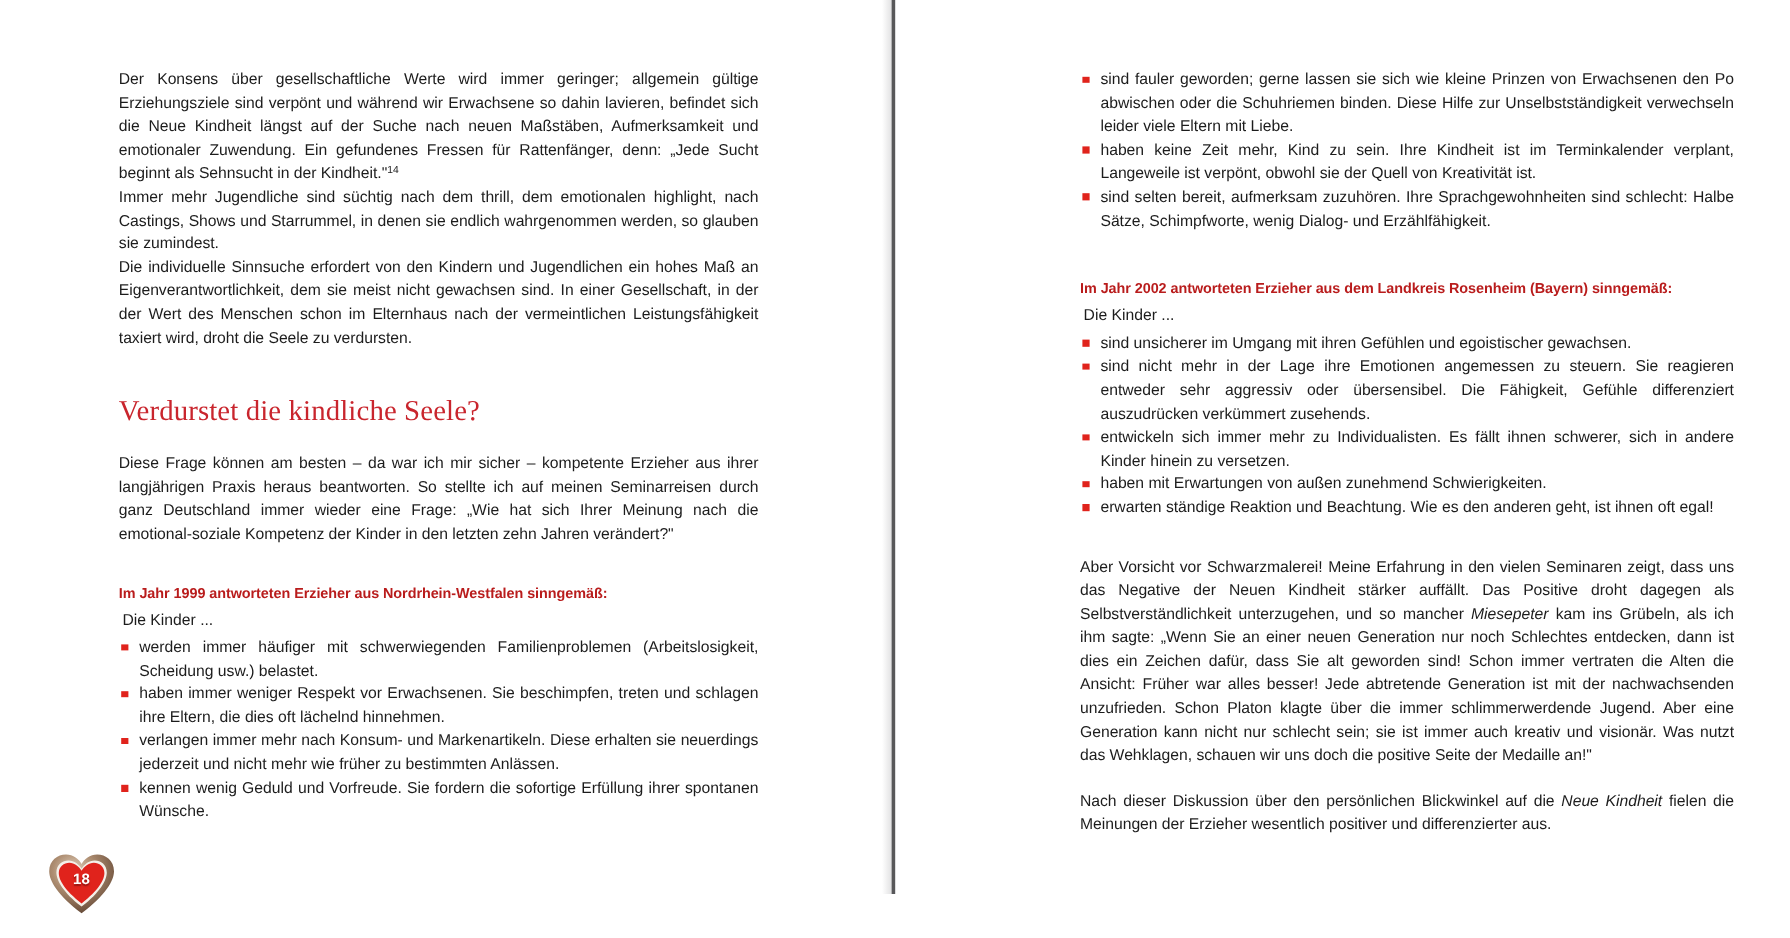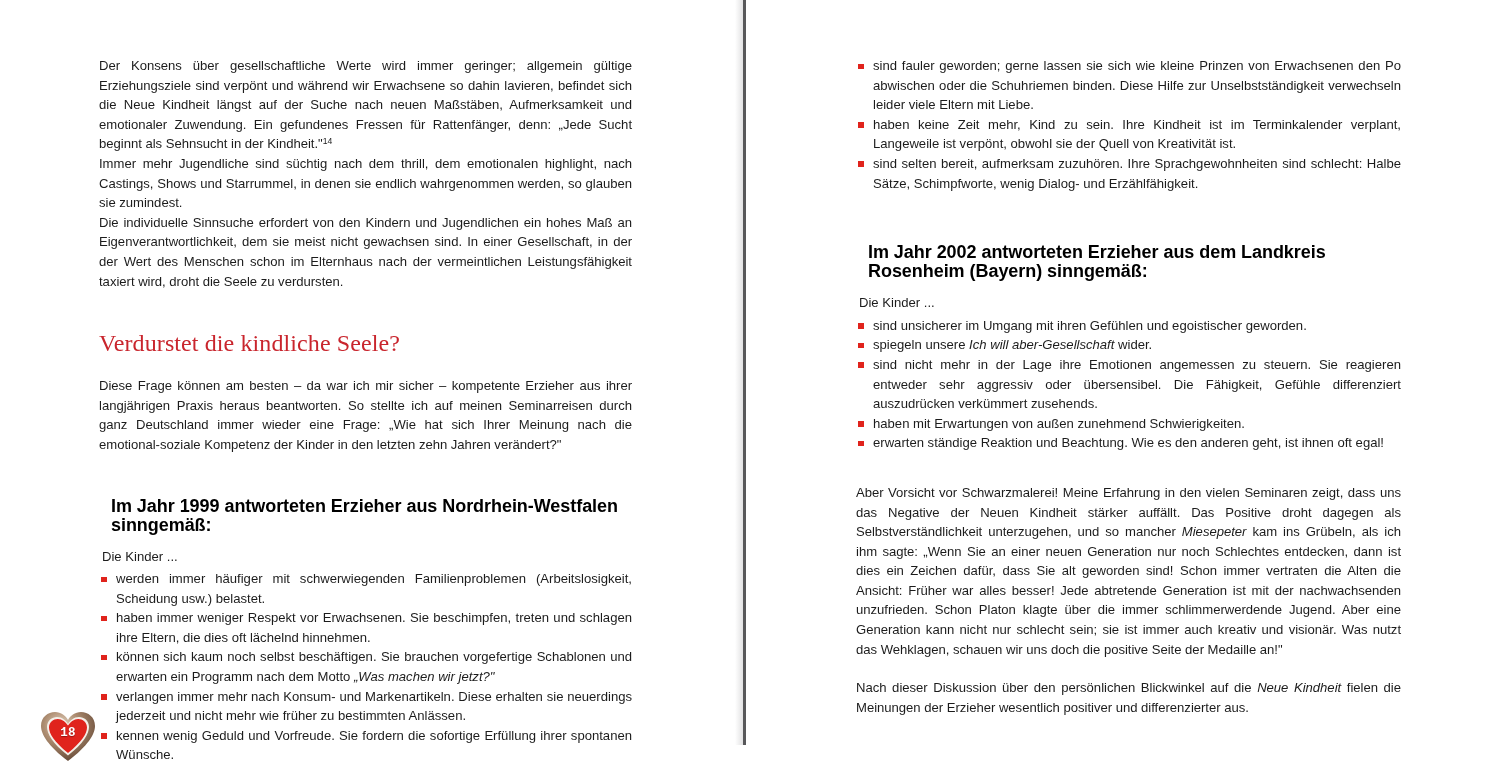--- a/index.html
+++ b/index.html
@@ -35,21 +35,21 @@
     width: 8px;
     height: 745px;
     background: linear-gradient(to right, rgba(255,255,255,0) 0%, rgba(120,120,125,0.22) 100%);
   }
   .page {
     position: absolute;
     top: 0;
     height: 782px;
   }
   .page-left  { left: 0;   width: 743px; }
-  .page-right { left: 746px; width: 599px; }
+  .page-right { left: 790px; width: 599px; }
 
   .col {
     position: absolute;
     top: 56px;
   }
   .page-left .col  { left: 99px;  width: 533px; }
   .page-right .col { left: 856px; width: 545px; }
   .page-right .col { left: 110px; width: 545px; }
 
   p.body {
@@ -67,25 +67,25 @@
   h2.chapter-heading {
     margin: 0;
     font-family: "Liberation Serif", serif;
     font-weight: normal;
     font-size: 24px;
     line-height: 28px;
     color: #c9252d;
     letter-spacing: 0.1px;
   }
   h3.red-sub {
-    margin: 12px;
-    font-size: 18px;
+    margin: 0;
+    font-size: 12px;
     line-height: 19px;
     font-weight: bold;
-    color: #000000;
+    color: #b91c1c;
     letter-spacing: -0.05px;
   }
   .lead-in {
     margin: 3px;
     font-size: 13.1px;
     line-height: 19.6px;
     color: #1c1c1c;
   }
   ul.redlist {
     margin: 0;
@@ -134,21 +134,21 @@
     width: 56px;
     height: 54px;
     display: flex;
     align-items: center;
     justify-content: center;
     padding-bottom: 8px;
     box-sizing: border-box;
     color: #ffffff;
     font-size: 12.5px;
     font-weight: bold;
-    font-family: Liberation Mono, monospace;
+    font-family: Liberation Sans, sans-serif;
     letter-spacing: 0.3px;
     text-shadow: 0 1px 1px rgba(90,10,10,0.55);
   }
 </style>
 </head>
 <body>
 
 <div class="spread">
 
   <div class="gutter-shadow"></div>
@@ -174,21 +174,20 @@
       <p class="body">Diese Frage können am besten – da war ich mir sicher – kompetente Erzieher aus ihrer langjährigen Praxis heraus beantworten. So stellte ich auf meinen Seminarreisen durch ganz Deutschland immer wieder eine Frage: „Wie hat sich Ihrer Meinung nach die emotional-soziale Kompetenz der Kinder in den letzten zehn Jahren verändert?"</p>
 
       <div class="gap-lg"></div>
 
       <h3 class="red-sub">Im Jahr 1999 antworteten Erzieher aus Nordrhein-Westfalen sinngemäß:</h3>
       <p class="lead-in">Die Kinder ...</p>
 
       <ul class="redlist">
           <li><span>werden immer häufiger mit schwerwiegenden Familienproblemen (Arbeitslosigkeit, Scheidung usw.) belastet.</span></li>
           <li><span>haben immer weniger Respekt vor Erwachsenen. Sie beschimpfen, treten und schlagen ihre Eltern, die dies oft lächelnd hinnehmen.</span></li>
-          <li><span>können sich kaum noch selbst beschäftigen. Sie brauchen vorgefertige Schablonen und erwarten ein Programm nach dem Motto </span><em class="it">„Was machen wir jetzt?"</em></li>
           <li><span>verlangen immer mehr nach Konsum- und Markenartikeln. Diese erhalten sie neuerdings jederzeit und nicht mehr wie früher zu bestimmten Anlässen.</span></li>
           <li><span>kennen wenig Geduld und Vorfreude. Sie fordern die sofortige Erfüllung ihrer spontanen Wünsche.</span></li>
         </ul>
 
     </div>
 
     <div class="heart-badge left">
       <svg width="56" height="54" viewBox="0 0 56 54" xmlns="http://www.w3.org/2000/svg">
         <defs>
           <radialGradient id="ringGradL" cx="38%" cy="28%" r="78%">
@@ -214,23 +213,23 @@
           <li><span>haben keine Zeit mehr, Kind zu sein. Ihre Kindheit ist im Terminkalender verplant, Langeweile ist verpönt, obwohl sie der Quell von Kreativität ist.</span></li>
           <li><span>sind selten bereit, aufmerksam zuzuhören. Ihre Sprachgewohnheiten sind schlecht: Halbe Sätze, Schimpfworte, wenig Dialog- und Erzählfähigkeit.</span></li>
         </ul>
 
       <div class="gap-xl"></div>
 
       <h3 class="red-sub">Im Jahr 2002 antworteten Erzieher aus dem Landkreis Rosenheim (Bayern) sinngemäß:</h3>
       <p class="lead-in">Die Kinder ...</p>
 
       <ul class="redlist">
-          <li><span>sind unsicherer im Umgang mit ihren Gefühlen und egoistischer geworden.</span></li>
-          <li><span>spiegeln unsere </span><em class="it">Ich will aber-Gesellschaft</em><span> wider.</span></li>
+          <li><span>sind unsicherer im Umgang mit ihren Gefühlen und egoistischer gewachsen.</span></li>
           <li><span>sind nicht mehr in der Lage ihre Emotionen angemessen zu steuern. Sie reagieren entweder sehr aggressiv oder übersensibel. Die Fähigkeit, Gefühle differenziert auszudrücken verkümmert zusehends.</span></li>
+          <li><span>entwickeln sich immer mehr zu Individualisten. Es fällt ihnen schwerer, sich in andere Kinder hinein zu versetzen.</span></li>
           <li><span>haben mit Erwartungen von außen zunehmend Schwierigkeiten.</span></li>
           <li><span>erwarten ständige Reaktion und Beachtung. Wie es den anderen geht, ist ihnen oft egal!</span></li>
         </ul>
 
       <div class="gap-lg"></div>
 
       <p class="body"><span>Aber Vorsicht vor Schwarzmalerei! Meine Erfahrung in den vielen Seminaren zeigt, dass uns das Negative der Neuen Kindheit stärker auffällt. Das Positive droht dagegen als Selbstverständlichkeit unterzugehen, und so mancher </span><em class="it">Miesepeter</em><span> kam ins Grübeln, als ich ihm sagte: „Wenn Sie an einer neuen Generation nur noch Schlechtes entdecken, dann ist dies ein Zeichen dafür, dass Sie alt geworden sind! Schon immer vertraten die Alten die Ansicht: Früher war alles besser! Jede abtretende Generation ist mit der nachwachsenden unzufrieden. Schon Platon klagte über die immer schlimmerwerdende Jugend. Aber eine Generation kann nicht nur schlecht sein; sie ist immer auch kreativ und visionär. Was nutzt das Wehklagen, schauen wir uns doch die positive Seite der Medaille an!"</span></p>
 
       <div class="gap-md"></div>
 

